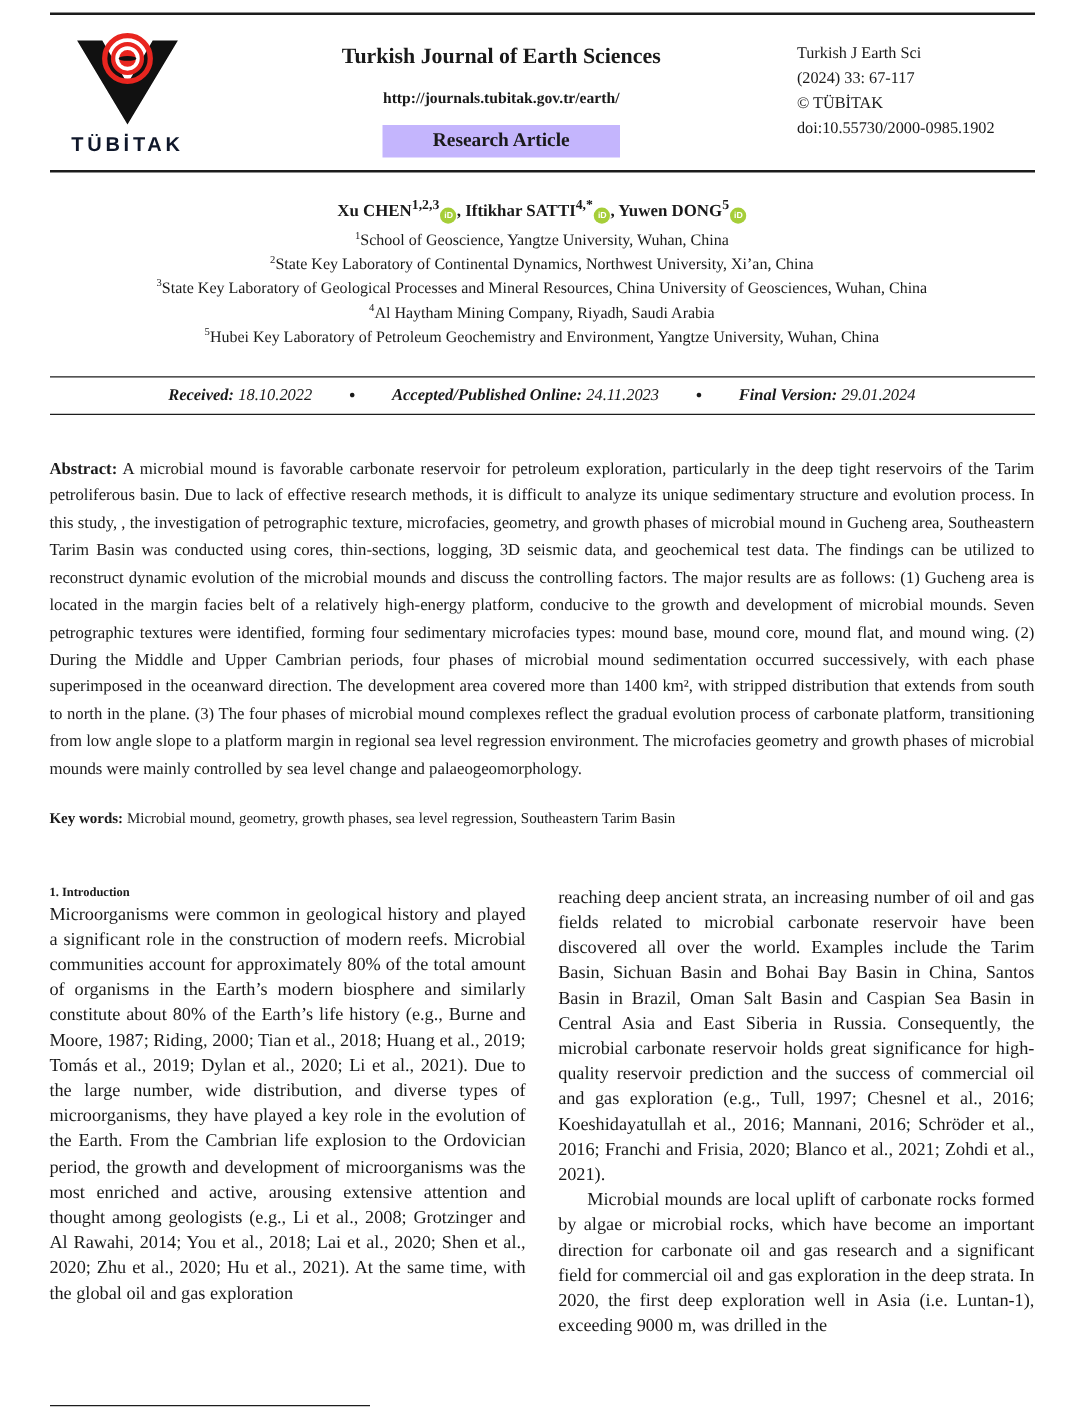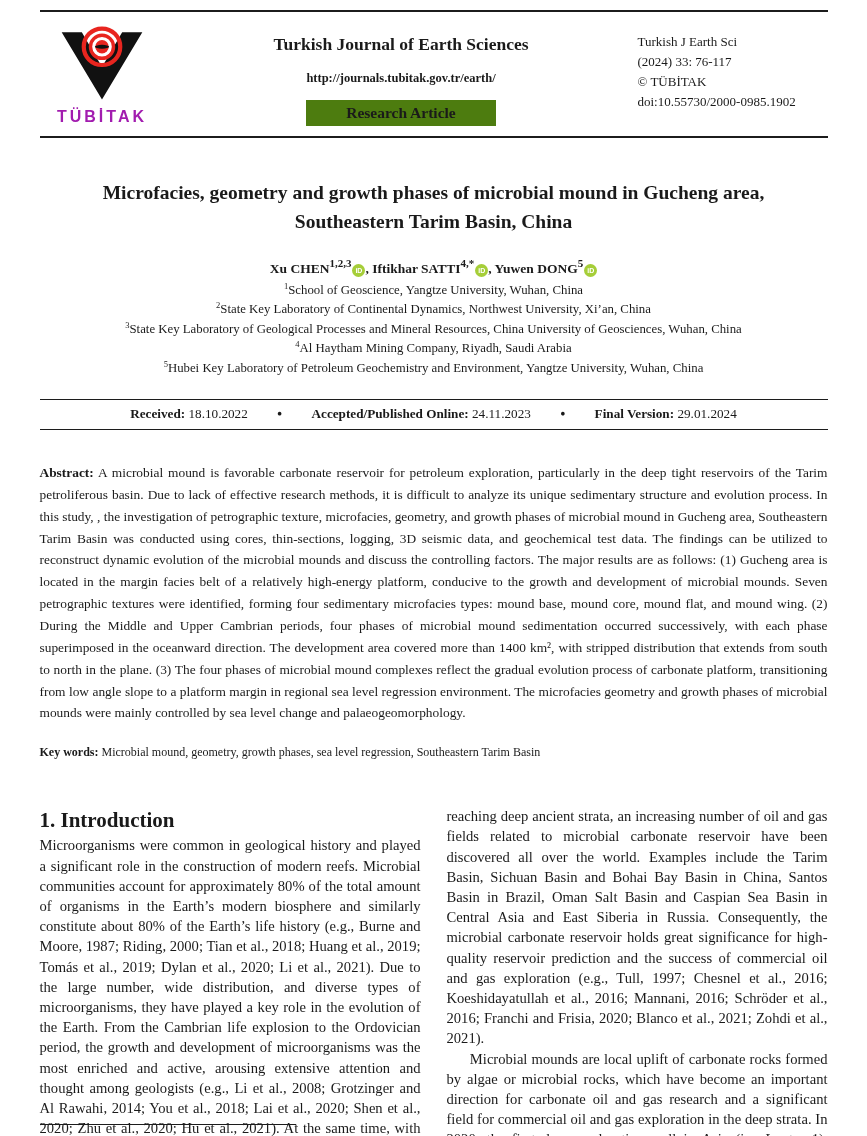--- a/index.html
+++ b/index.html
@@ -15,28 +15,28 @@
   .content{width:788px;margin:0 auto;padding-top:10px;}
   .rule{border:none;border-top:2.4px solid #1c1c1c;margin:0;}
 
   
   .header{display:flex;align-items:flex-start;padding:14px 0 10px 0;}
   .logo-block{width:125px;text-align:center;}
   .logo-block svg{display:block;margin:0 auto;}
   .logo-text{
     font-family:"Liberation Sans", sans-serif;
     font-weight:bold;font-size:16px;letter-spacing:3px;
-    color:#a21caf;margin-top:4px;
+    color:#0f172a;margin-top:4px;
   }
   .header-center{flex:1;text-align:center;padding-top:8px;}
   .journal-title{font-weight:bold;font-size:17.5px;}
   .journal-url{font-weight:bold;font-size:12.5px;margin-top:16px;}
   .article-badge{
     display:inline-block;margin-top:14px;
-    background:#4d7c0f;
+    background:#c4b5fd;
     font-weight:bold;font-size:15.5px;
     padding:4px 40px;
   }
   .header-right{width:190px;text-align:left;font-size:13px;line-height:1.55;padding-top:6px;}
 
   
   .article-title{
     text-align:center;font-weight:bold;font-size:19.5px;line-height:1.5;
     margin-top:40px;
   }
@@ -49,38 +49,38 @@
     font-size:7px;font-weight:bold;line-height:13px;text-align:center;
     vertical-align:-1px;margin-left:1px;
   }
   .affiliations{text-align:center;font-size:12.8px;line-height:1.42;margin-top:3px;}
   .affiliations sup{font-size:8.5px;}
 
   
   .dates-bar{
     margin-top:22px;
     border-top:1.8px solid #1c1c1c;border-bottom:1.8px solid #1c1c1c;
-    text-align:center;font-size:13.2px;padding:6px 0 7px 0;
+    text-align:center;font-size:13.2px;padding:6px 0 7px 0;font-style:italic;
   }
   .dates-bar b{font-weight:bold;}
   .bullet{font-size:8.5px;vertical-align:2px;margin:0 26px;}
 
   
   .abstract{
     margin-top:32px;text-align:justify;
     font-size:13.4px;line-height:1.63;
   }
   .abstract b{font-weight:bold;}
   .keywords{margin-top:21px;font-size:12px;}
   .keywords b{font-weight:bold;}
 
   
   .columns{display:flex;gap:26px;margin-top:46px;}
   .col{width:381px;text-align:justify;font-size:14.6px;line-height:1.385;}
-  .col-heading{font-weight:bold;margin:0 0 1px 0;font-size:21px;}
+  .col-heading{font-weight:bold;margin:0 0 1px 0;font-size:10px;}
   .col p{margin:0;}
   .col p.indent{text-indent:1.6em;}
 
   .footnote-rule{
     position:absolute;left:40px;top:1124px;width:256px;
     border-top:1.6px solid #1c1c1c;
   }
 </style>
 </head>
 <body>
@@ -103,32 +103,28 @@
       </div>
 
       <div class="header-center">
         <div class="journal-title">Turkish Journal of Earth Sciences</div>
         <div class="journal-url">http://journals.tubitak.gov.tr/earth/</div>
         <div class="article-badge">Research Article</div>
       </div>
 
       <div class="header-right">
         <div>Turkish J Earth Sci</div>
-        <div>(2024) 33: 76-117</div>
+        <div>(2024) 33: 67-117</div>
         <div>© TÜBİTAK</div>
         <div>doi:10.55730/2000-0985.1902</div>
       </div>
     </div>
 
     <hr class="rule">
 
-    <div class="article-title">
-      <div>Microfacies, geometry and growth phases of microbial mound in Gucheng area,</div>
-      <div>Southeastern Tarim Basin, China</div>
-    </div>
 
     <div class="authors">
       <span>Xu CHEN</span><sup>1,2,3</sup><span class="orcid">iD</span><span>, </span><span>Iftikhar SATTI</span><sup>4,*</sup><span class="orcid">iD</span><span>, </span><span>Yuwen DONG</span><sup>5</sup><span class="orcid">iD</span>
     </div>
 
     <div class="affiliations">
       <div><sup>1</sup><span>School of Geoscience, Yangtze University, Wuhan, China</span></div>
       <div><sup>2</sup><span>State Key Laboratory of Continental Dynamics, Northwest University, Xi’an, China</span></div>
       <div><sup>3</sup><span>State Key Laboratory of Geological Processes and Mineral Resources, China University of Geosciences, Wuhan, China</span></div>
       <div><sup>4</sup><span>Al Haytham Mining Company, Riyadh, Saudi Arabia</span></div>

